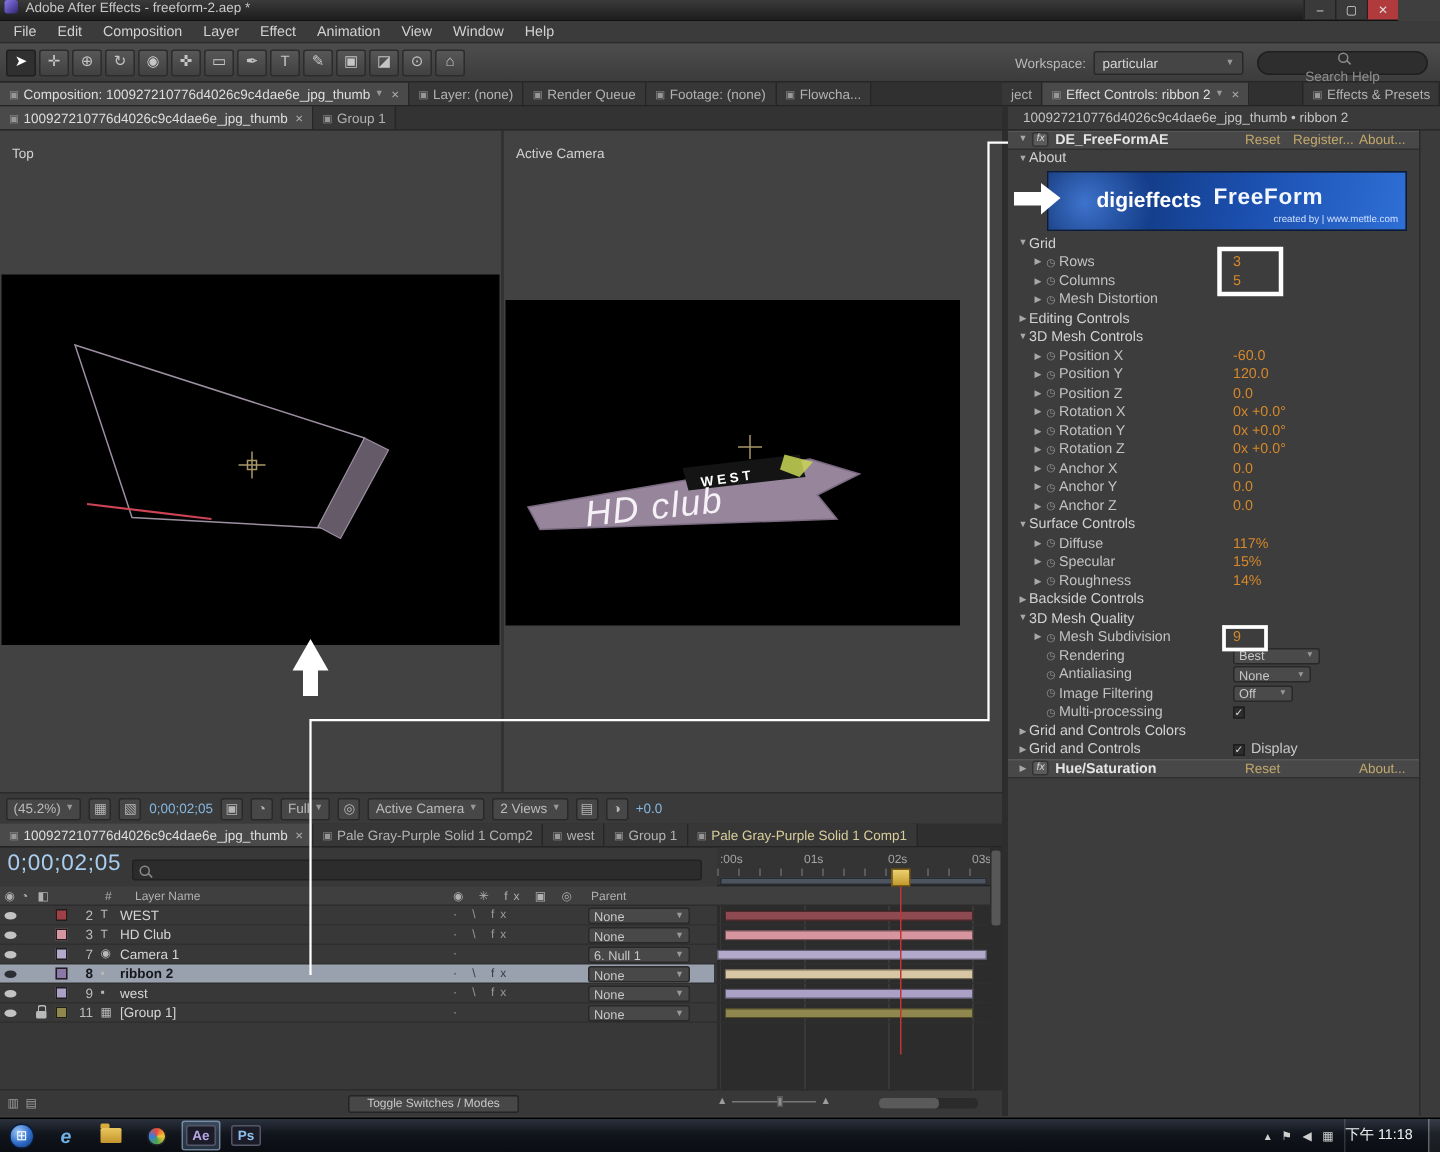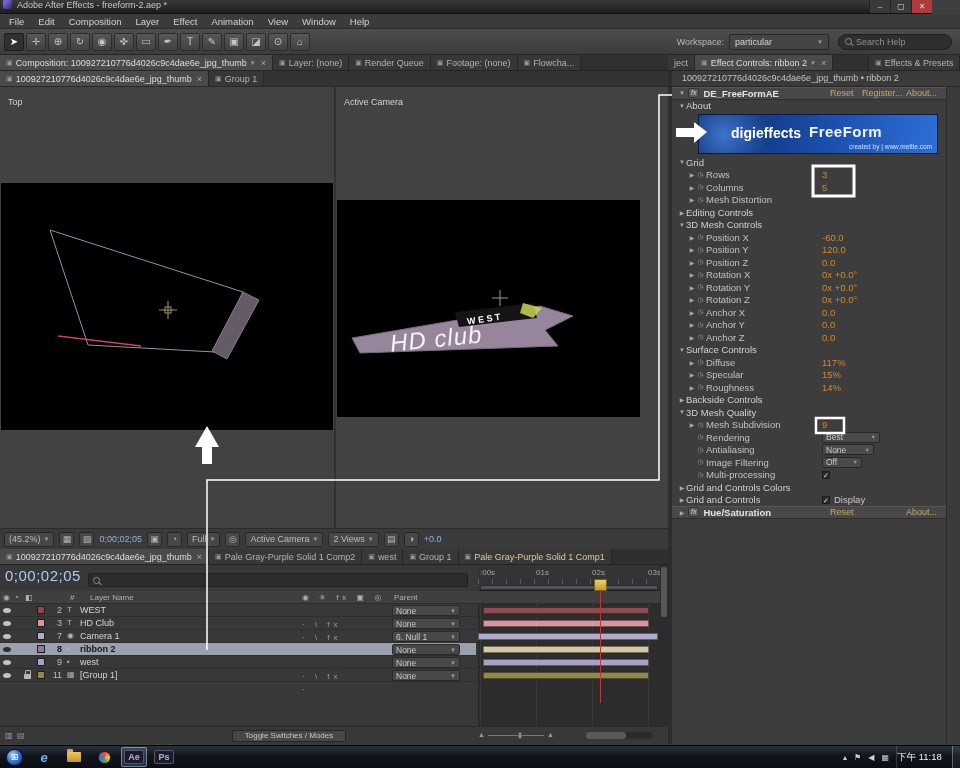--- a/index.html
+++ b/index.html
@@ -19,21 +19,21 @@
   .menu-item{padding:0 7px;font-size:9.5px;color:#d2d2d2;}
 
   
   .toolbar{position:absolute;left:0;top:29px;width:960px;height:26px;background:linear-gradient(#4d4d4d,#3c3c3c);border-bottom:1px solid #262626;display:flex;align-items:center;padding:0 4px;z-index:10;}
   #tools{display:flex;gap:2px;}
   .tool{width:20px;height:18px;background:linear-gradient(#575757,#414141);border:1px solid #2c2c2c;border-radius:2px;color:#c5c5c5;font-size:10px;line-height:16px;text-align:center;}
   .tool.active{background:#303030;color:#fff;border-color:#1f1f1f;}
   #ws-label{margin-left:auto;font-size:9px;color:#b8b8b8;margin-right:5px;}
   #ws-drop{width:100px;height:16px;background:#454545;border:1px solid #282828;border-radius:2px;display:flex;align-items:center;justify-content:space-between;padding:0 5px;font-size:9px;color:#d5d5d5;}
   .caret{font-size:6px;color:#999;}
-  #help-search{width:114px;height:16px;margin-left:9px;margin-right:4px;background:#2e2e2e;border:1px solid #1f1f1f;border-radius:8px;display:flex;align-items:center;gap:4px;padding:0 6px;color:#8f8f8f;font-size:9px;}
+  #help-search{width:114px;height:16px;margin-left:9px;margin-right:4px;background:#2e2e2e;border:1px solid #1f1f1f;border-radius:8px;display:flex;align-items:center;gap:4px;padding:0 6px;color:#8f8f8f;font-size:9px;flex-direction:column;}
   .mag{position:relative;width:7px;height:7px;border:1px solid #8a8a8a;border-radius:50%;display:inline-block;flex:none;}
   .mag::after{content:'';position:absolute;width:4px;height:1px;background:#8a8a8a;transform:rotate(45deg);right:-3px;bottom:-1px;}
 
   
   .tabrow1{position:absolute;left:0;top:55px;width:960px;height:16px;background:#303030;border-bottom:1px solid #242424;display:flex;z-index:9;}
   #tabs-left{display:flex;width:668px;overflow:hidden;}
   #tabs-right{display:flex;flex:1;}
   .ptab{display:flex;align-items:center;gap:3px;padding:0 6px;background:#373737;border-right:1px solid #262626;color:#b2b2b2;font-size:9px;white-space:nowrap;overflow:hidden;height:100%;}
   .ptab.active{background:#4a4a4a;color:#dedede;}
   .tabicon{font-size:7px;color:#979797;}
@@ -83,21 +83,21 @@
   .leye{position:absolute;left:3px;top:4px;width:8px;height:5px;background:#c3c3c3;border-radius:50%;}
   .lrow.sel .leye{background:#2b2f35;}
   .llock{position:absolute;left:24px;top:5px;width:7px;height:5px;}
   .llock.on{background:#b9b9b9;border-radius:1px;}
   .llock.on::before{content:'';position:absolute;top:-4px;left:1px;width:4px;height:4px;border:1px solid #b9b9b9;border-bottom:none;border-radius:2px 2px 0 0;}
   .lswatch{position:absolute;left:37px;top:2px;width:8px;height:8px;border:1px solid #1e1e1e;}
   .lnum{position:absolute;left:48px;top:1px;width:14px;text-align:right;color:#bbb;}
   .licon{position:absolute;left:67px;top:1px;font-size:8px;color:#b9b9b9;}
   .lname{position:absolute;left:80px;top:1px;}
   .lrow.sel .lname,.lrow.sel .lnum{color:#15181d;font-weight:bold;}
-  .lswitches{position:absolute;left:302px;top:16px;font-size:8px;color:#9a9a9a;letter-spacing:4px;white-space:pre;}
+  .lswitches{position:absolute;left:302px;top:1px;font-size:8px;color:#9a9a9a;letter-spacing:4px;white-space:pre;}
   .lrow.sel .lswitches{color:#343a42;}
   .lparent{position:absolute;left:392px;top:1px;width:68px;height:11px;background:#484848;border:1px solid #292929;border-radius:2px;display:flex;align-items:center;justify-content:space-between;padding:0 3px;font-size:8.5px;color:#c8c8c8;z-index:2;}
   .lbar{position:absolute;top:3px;height:7px;border:1px solid rgba(0,0,0,.45);border-radius:1px;z-index:2;}
   #tl-footer{position:absolute;left:0;top:177px;width:668px;height:18px;background:#383838;border-top:1px solid #2b2b2b;}
   .ficon{position:absolute;top:4px;font-size:8px;color:#9d9d9d;}
   #toggle-btn{position:absolute;left:232px;top:3px;width:114px;height:12px;background:#474747;border:1px solid #252525;border-radius:2px;font-size:8px;color:#c8c8c8;text-align:center;line-height:10px;}
   #tl-zoom{position:absolute;left:478px;top:4px;width:100px;font-size:7px;color:#9d9d9d;}
   .zoomline{display:inline-block;width:56px;height:1px;background:#777;vertical-align:middle;margin:0 3px;position:relative;}
   .zoomhandle{position:absolute;left:30px;top:-3px;width:4px;height:7px;background:#8d8d8d;border:1px solid #555;}
   #tl-hscroll{position:absolute;left:586px;top:5px;width:66px;height:7px;background:#2b2b2b;border-radius:3px;}

